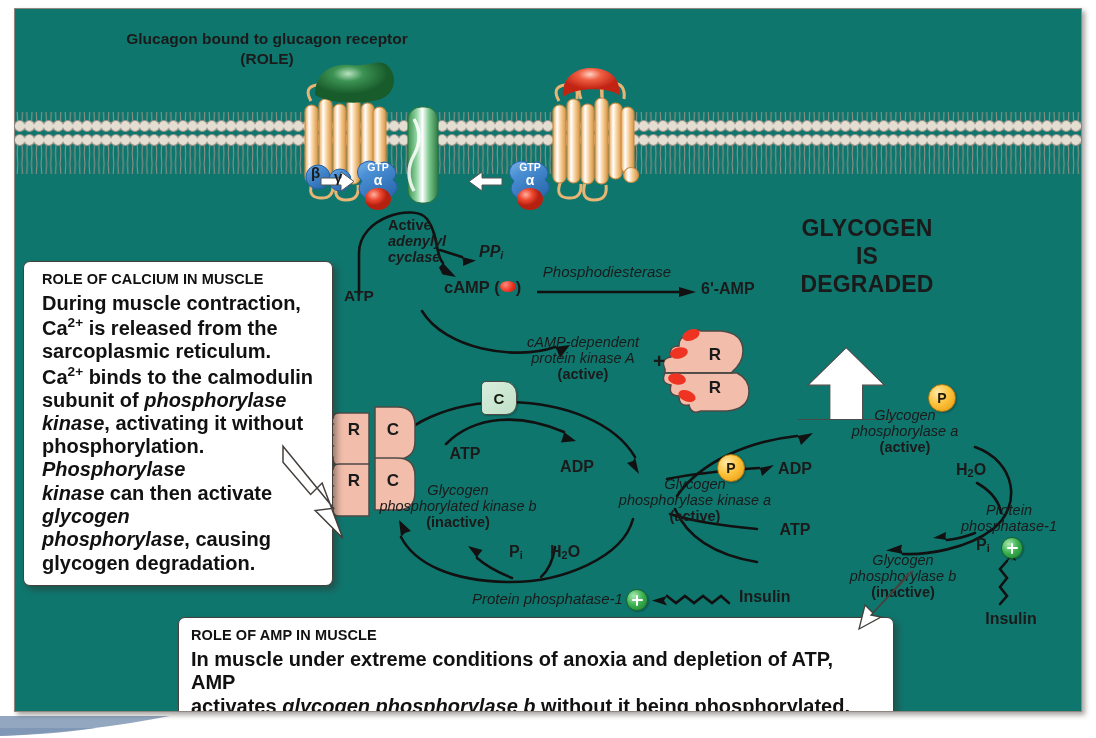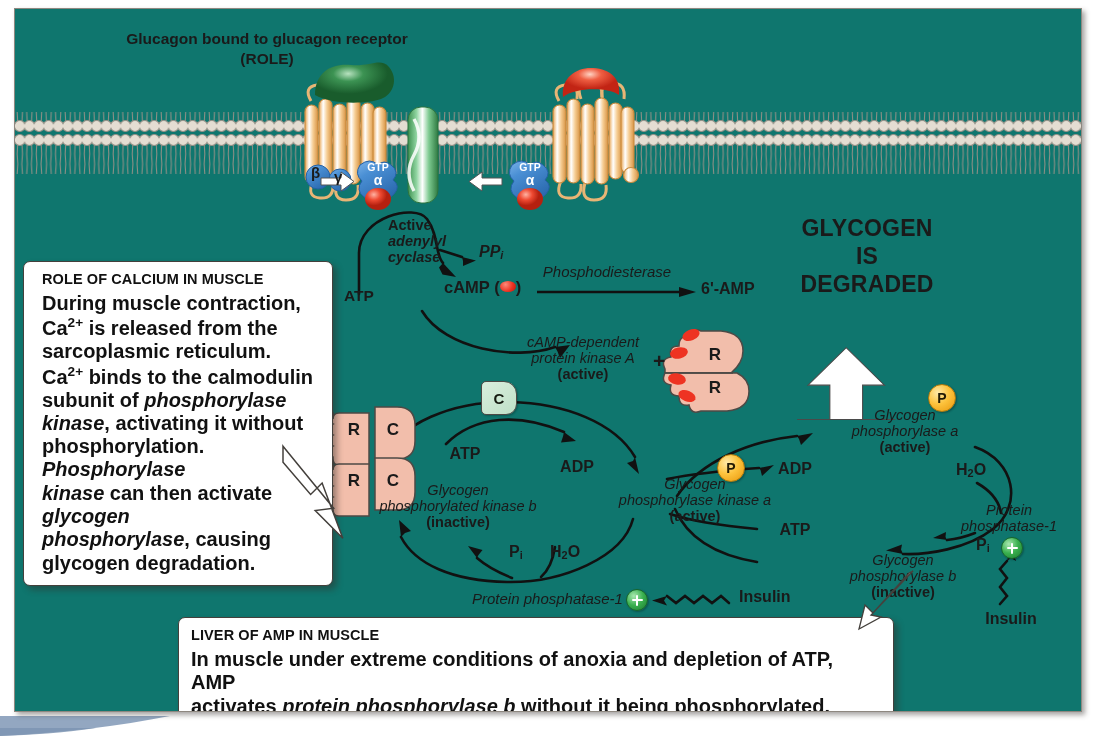--- a/index.html
+++ b/index.html
@@ -421,22 +421,22 @@
     <div class="callout" style="left:8px;top:252px;width:278px;padding-left:18px;">
       <div class="ttl">ROLE OF CALCIUM IN MUSCLE</div>
       <div class="bdy">During muscle contraction,<br>Ca<sup class="sup">2+</sup> is released from the<br>sarcoplasmic reticulum.<br>Ca<sup class="sup">2+</sup> binds to the calmodulin<br>subunit of <i>phosphorylase</i><br><i>kinase</i>, activating it without<br>phosphorylation. <i>Phosphorylase</i><br><i>kinase</i> can then activate <i>glycogen</i><br><i>phosphorylase</i>, causing<br>glycogen degradation.</div>
     </div>
 
     <svg width="160" height="120" style="left:268px;top:428px;">
       <path d="M0,8 L44,62 L28,64 L52,88 L34,40 L24,50 L0,22 Z" fill="#ffffff" stroke="#44403c" stroke-width="1.3" transform="translate(0,0) scale(1.15)"></path>
     </svg>
 
     <div class="callout" style="left:163px;top:608px;width:690px;">
-      <div class="ttl">LIVER OF AMP IN MUSCLE</div>
-      <div class="bdy">In muscle under extreme conditions of anoxia and depletion of ATP, AMP<br>activates <i>protein phosphorylase b</i> without it being phosphorylated.</div>
+      <div class="ttl">ROLE OF AMP IN MUSCLE</div>
+      <div class="bdy">In muscle under extreme conditions of anoxia and depletion of ATP, AMP<br>activates <i>glycogen phosphorylase b</i> without it being phosphorylated.</div>
     </div>
 
     <svg width="120" height="70" style="left:790px;top:562px;">
       <path d="M108,0 L66,44 L76,46 L54,58 L60,34 L68,42 L104,2 Z" fill="#ffffff" stroke="#44403c" stroke-width="1.3"></path>
     </svg>
 
   </div>
 </div>
 
 </body></html>

